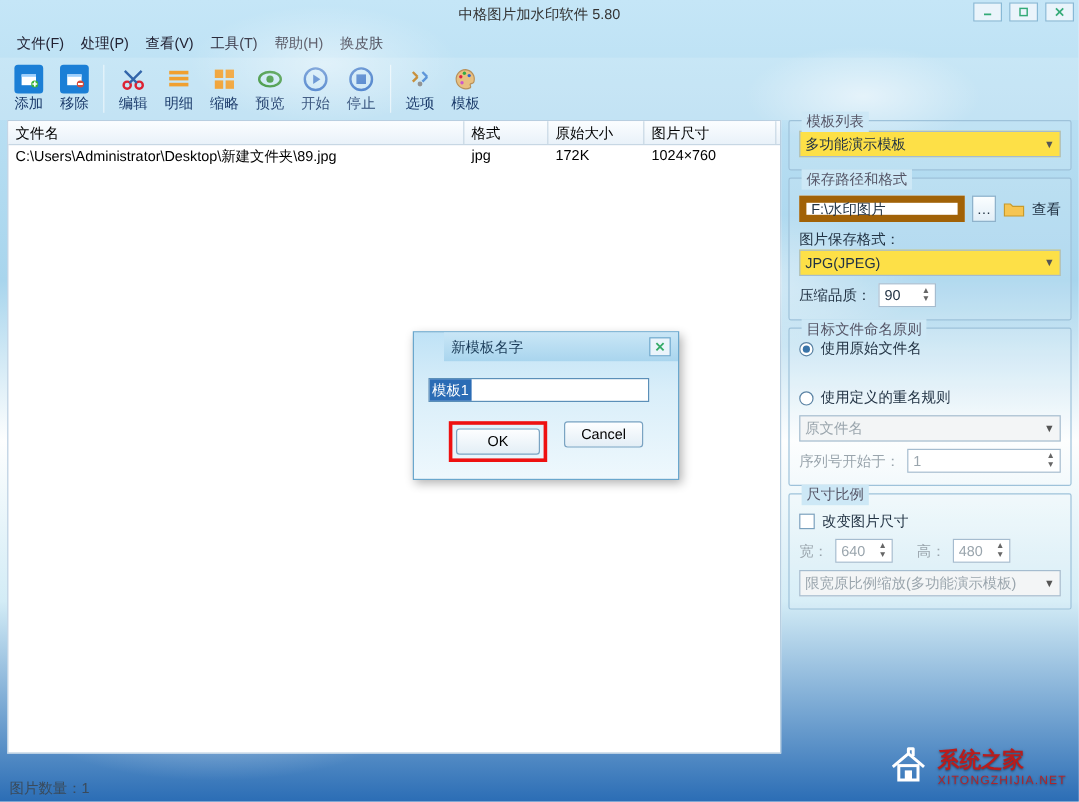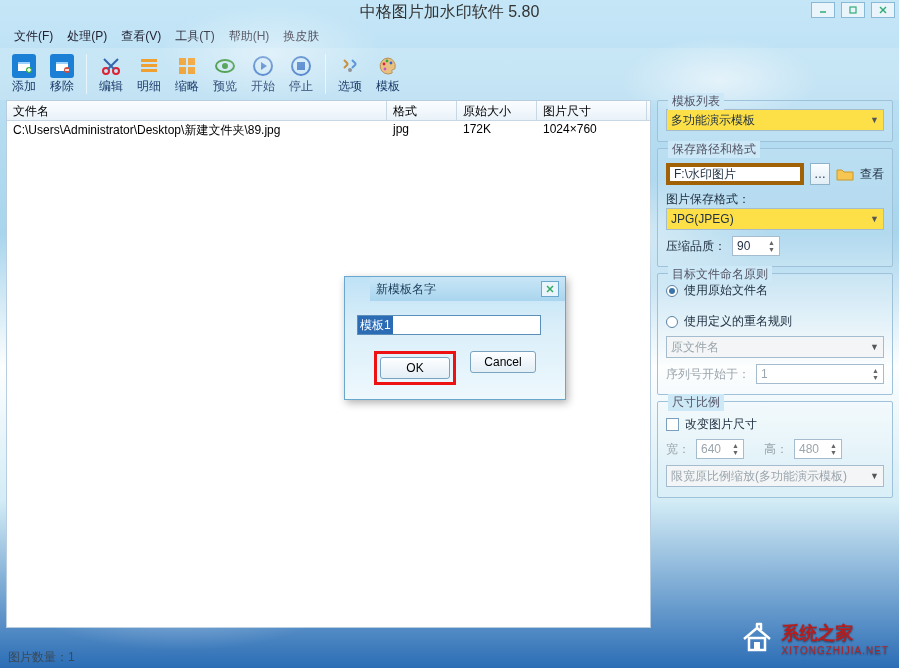--- a/index.html
+++ b/index.html
@@ -6,21 +6,21 @@
 body { width: 899px; height: 668px; background: linear-gradient(180deg, #c5e6f7 0%, #a8d5ed 35%, #fdfefe 55%, #d3ecf6 75%, #2b6db5 100%); position: relative; overflow: hidden; }
 
 
 body::before { content: ""; position: absolute; inset: 0; background:
   radial-gradient(ellipse 140px 60px at 80% 12%, rgba(255,255,255,.55), transparent 70%),
   radial-gradient(ellipse 160px 70px at 30% 8%, rgba(255,255,255,.45), transparent 70%),
   radial-gradient(ellipse 200px 80px at 70% 35%, rgba(255,255,255,.5), transparent 70%),
   radial-gradient(ellipse 240px 90px at 20% 88%, rgba(255,255,255,.4), transparent 70%);
   pointer-events: none; }
 
-.titlebar { height: 24px; display: flex; align-items: center; justify-content: center; position: relative; font-size: 16px; color: #333; }
+.titlebar { height: 24px; display: flex; align-items: center; justify-content: center; position: relative; font-size: 12px; color: #333; }
 .winbtns { position: absolute; right: 4px; top: 2px; display: flex; gap: 6px; }
 .winbtn { width: 24px; height: 16px; border: 1px solid #88b9d6; background: #eaf4fb; display: flex; align-items: center; justify-content: center; font-size: 10px; color: #4a6; }
 .winbtn svg { width: 10px; height: 10px; }
 
 .menubar { height: 24px; display: flex; align-items: center; gap: 2px; padding: 0 8px; font-size: 12px; color: #223; }
 .menuitem { padding: 2px 6px; cursor: default; }
 
 .toolbar { height: 52px; display: flex; align-items: center; gap: 2px; padding: 2px 6px; background: rgba(255,255,255,.15); }
 .tbtn { display: flex; flex-direction: column; align-items: center; justify-content: center; width: 36px; height: 48px; font-size: 12px; color: #1a3a6a; cursor: default; }
 .tbtn .ticon { width: 24px; height: 24px; display: flex; align-items: center; justify-content: center; border-radius: 3px; }
@@ -37,21 +37,21 @@
 .col-fmt  { width: 70px; }
 .col-raw  { width: 80px; }
 .col-dim  { width: 110px; }
 
 .sidepanel { width: 236px; display: flex; flex-direction: column; gap: 6px; font-size: 12px; color: #223344; }
 .group { border: 1px solid #9ec2da; border-radius: 2px; padding: 8px 8px 10px; position: relative; background: rgba(255,255,255,.12); }
 .group > .gtitle { position: absolute; top: -8px; left: 10px; padding: 0 4px; background: #cde8f6; font-size: 12px; color: #556; }
 .selbox { width: 100%; height: 22px; border: 1px solid #a5bccf; background: #fde047; display: flex; align-items: center; justify-content: space-between; padding: 0 4px; font-size: 12px; }
 .selbox .arrow { font-size: 9px; color: #555; }
 .row { display: flex; align-items: center; gap: 6px; margin-top: 6px; }
-.txt { height: 22px; border: 4px solid #a16207; background: #fff; padding: 0 4px; display: flex; align-items: center; font-size: 12px; }
+.txt { height: 22px; border: 6px solid #a16207; background: #fff; padding: 0 4px; display: flex; align-items: center; font-size: 12px; }
 .btnsmall { height: 22px; padding: 0 6px; border: 1px solid #8fb2cb; background: linear-gradient(#fbfeff,#e2eef7); font-size: 12px; display: inline-flex; align-items: center; }
 .radio { display: flex; align-items: center; gap: 6px; font-size: 12px; }
 .radio .dot { width: 12px; height: 12px; border-radius: 50%; border: 1px solid #5b83a4; display: flex; align-items: center; justify-content: center; background: #fff; }
 .radio.checked .dot::after { content: ""; width: 6px; height: 6px; border-radius: 50%; background: #3a74a8; }
 .disabled { color: #9aa5ad; }
 .disabled .txt, .disabled .selbox { background: #f3f5f6; color: #9aa5ad; }
 .cb { width: 13px; height: 13px; border: 1px solid #7aa0bd; background: #fff; display: inline-block; }
 .numbox { width: 48px; height: 20px; border: 1px solid #a5bccf; background: #fff; display: flex; align-items: center; padding: 0 4px; justify-content: space-between; }
 .numbox .spin { display: flex; flex-direction: column; font-size: 7px; line-height: 7px; color: #666; }
 
@@ -274,21 +274,21 @@
         </div>
       </div>
     </div>
 
     <div class="group">
       <div class="gtitle">目标文件命名原则</div>
       <div class="radio checked">
         <span class="dot"></span>
         <span>使用原始文件名</span>
       </div>
-      <div class="radio" style="margin-top:14px">
+      <div class="radio" style="margin-top:24px">
         <span class="dot"></span>
         <span>使用定义的重名规则</span>
       </div>
       <div class="row disabled">
         <div class="selbox" style="flex:1">
           <span>原文件名</span>
           <span class="arrow">▼</span>
         </div>
       </div>
       <div class="row disabled">

